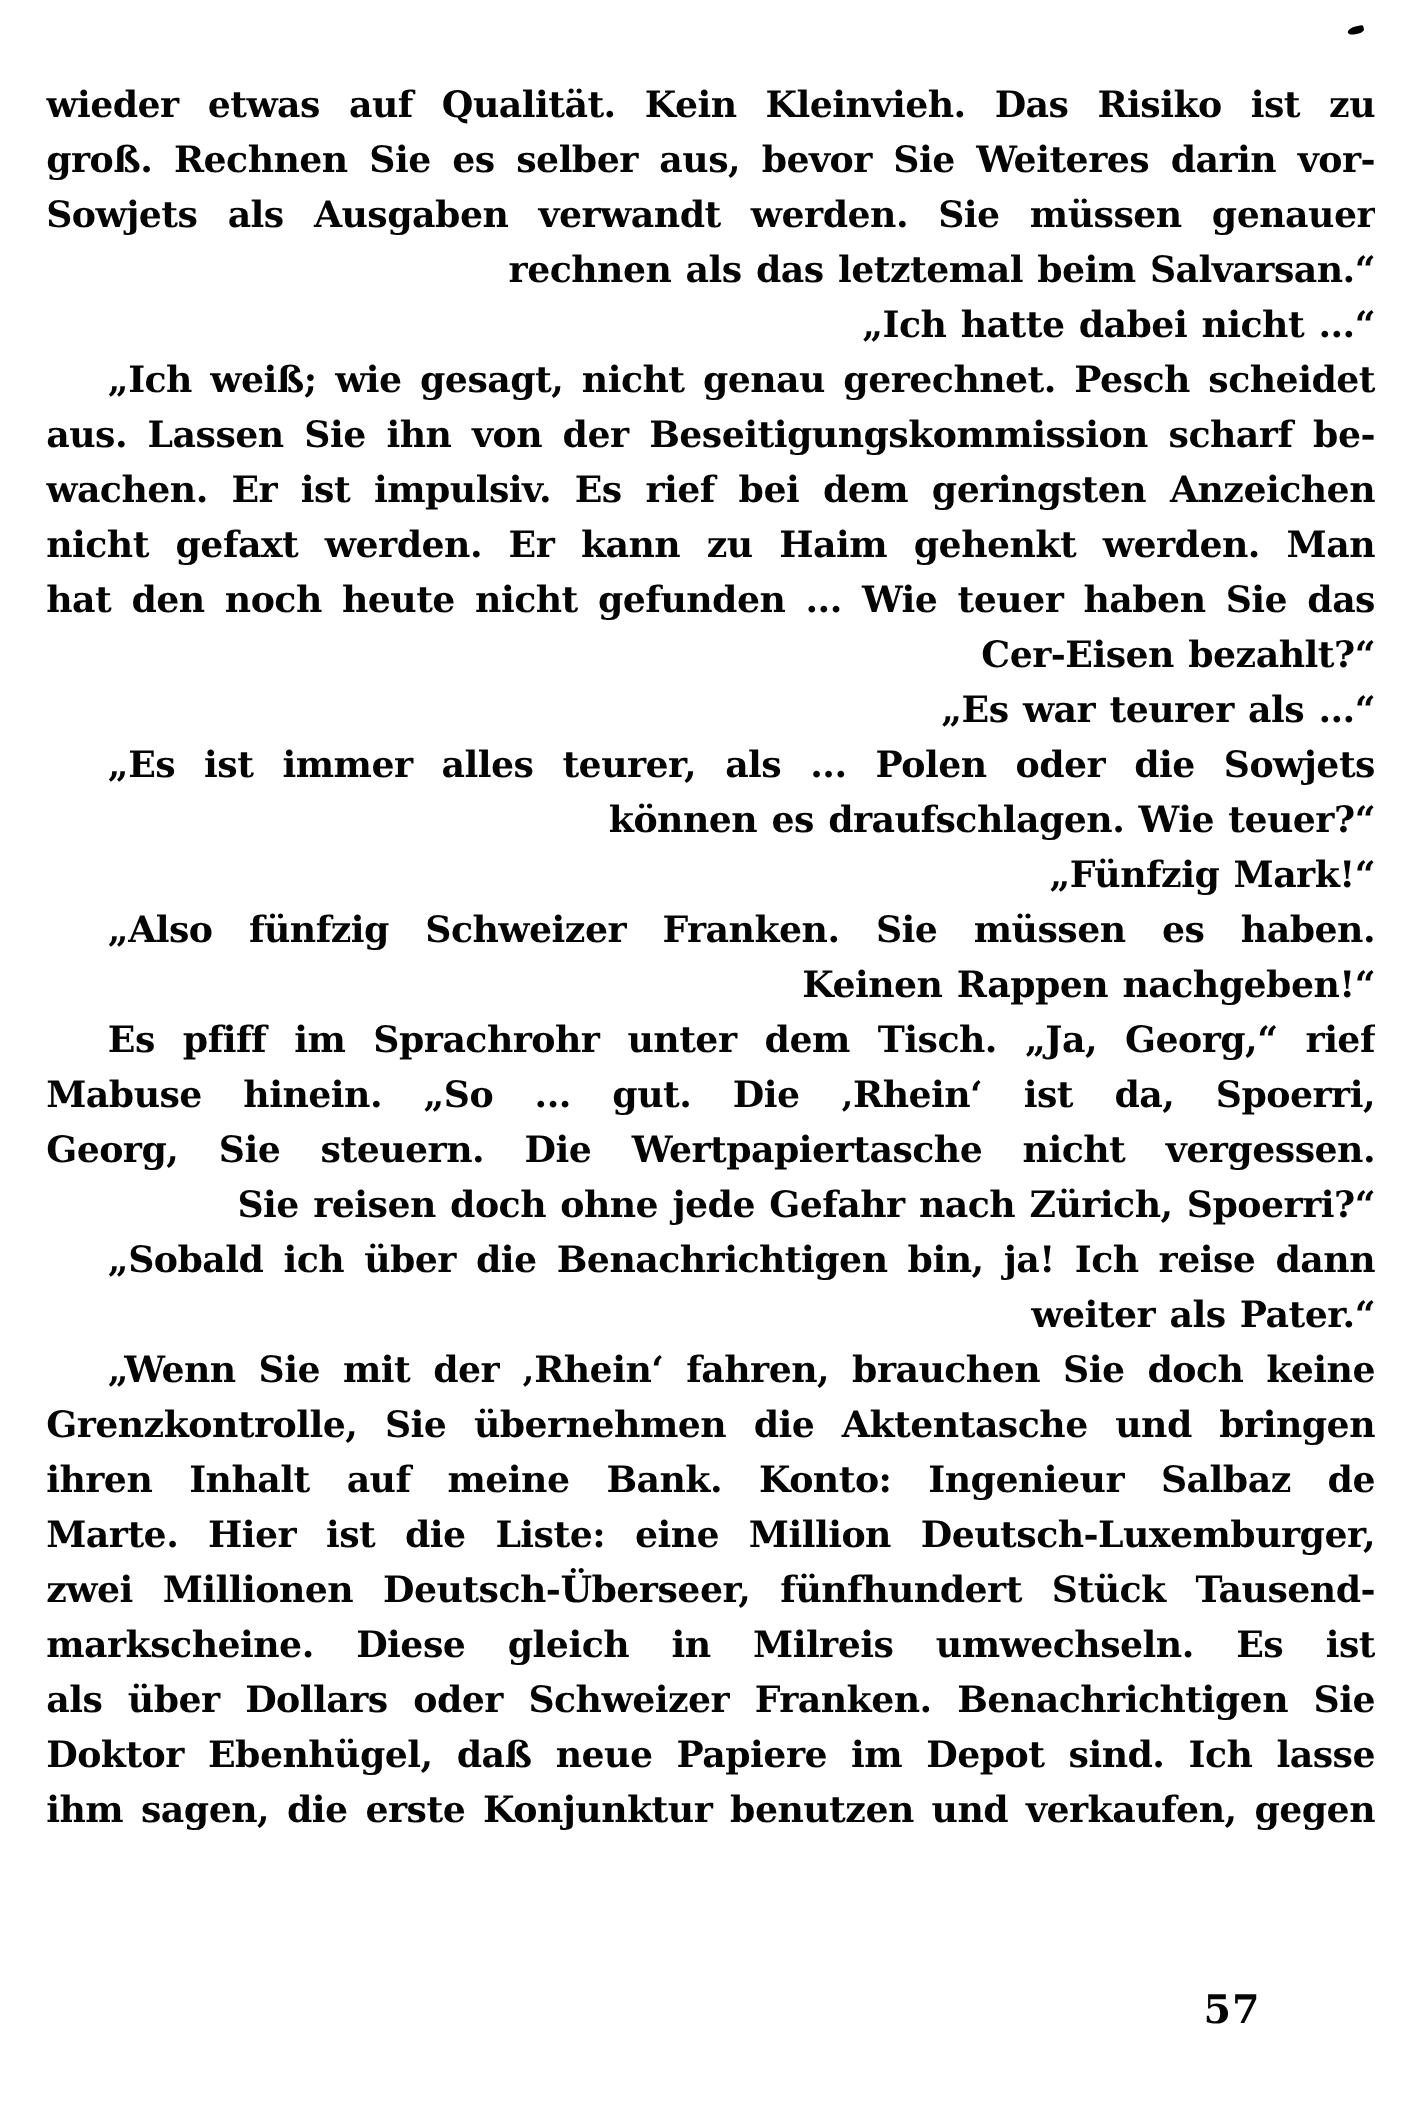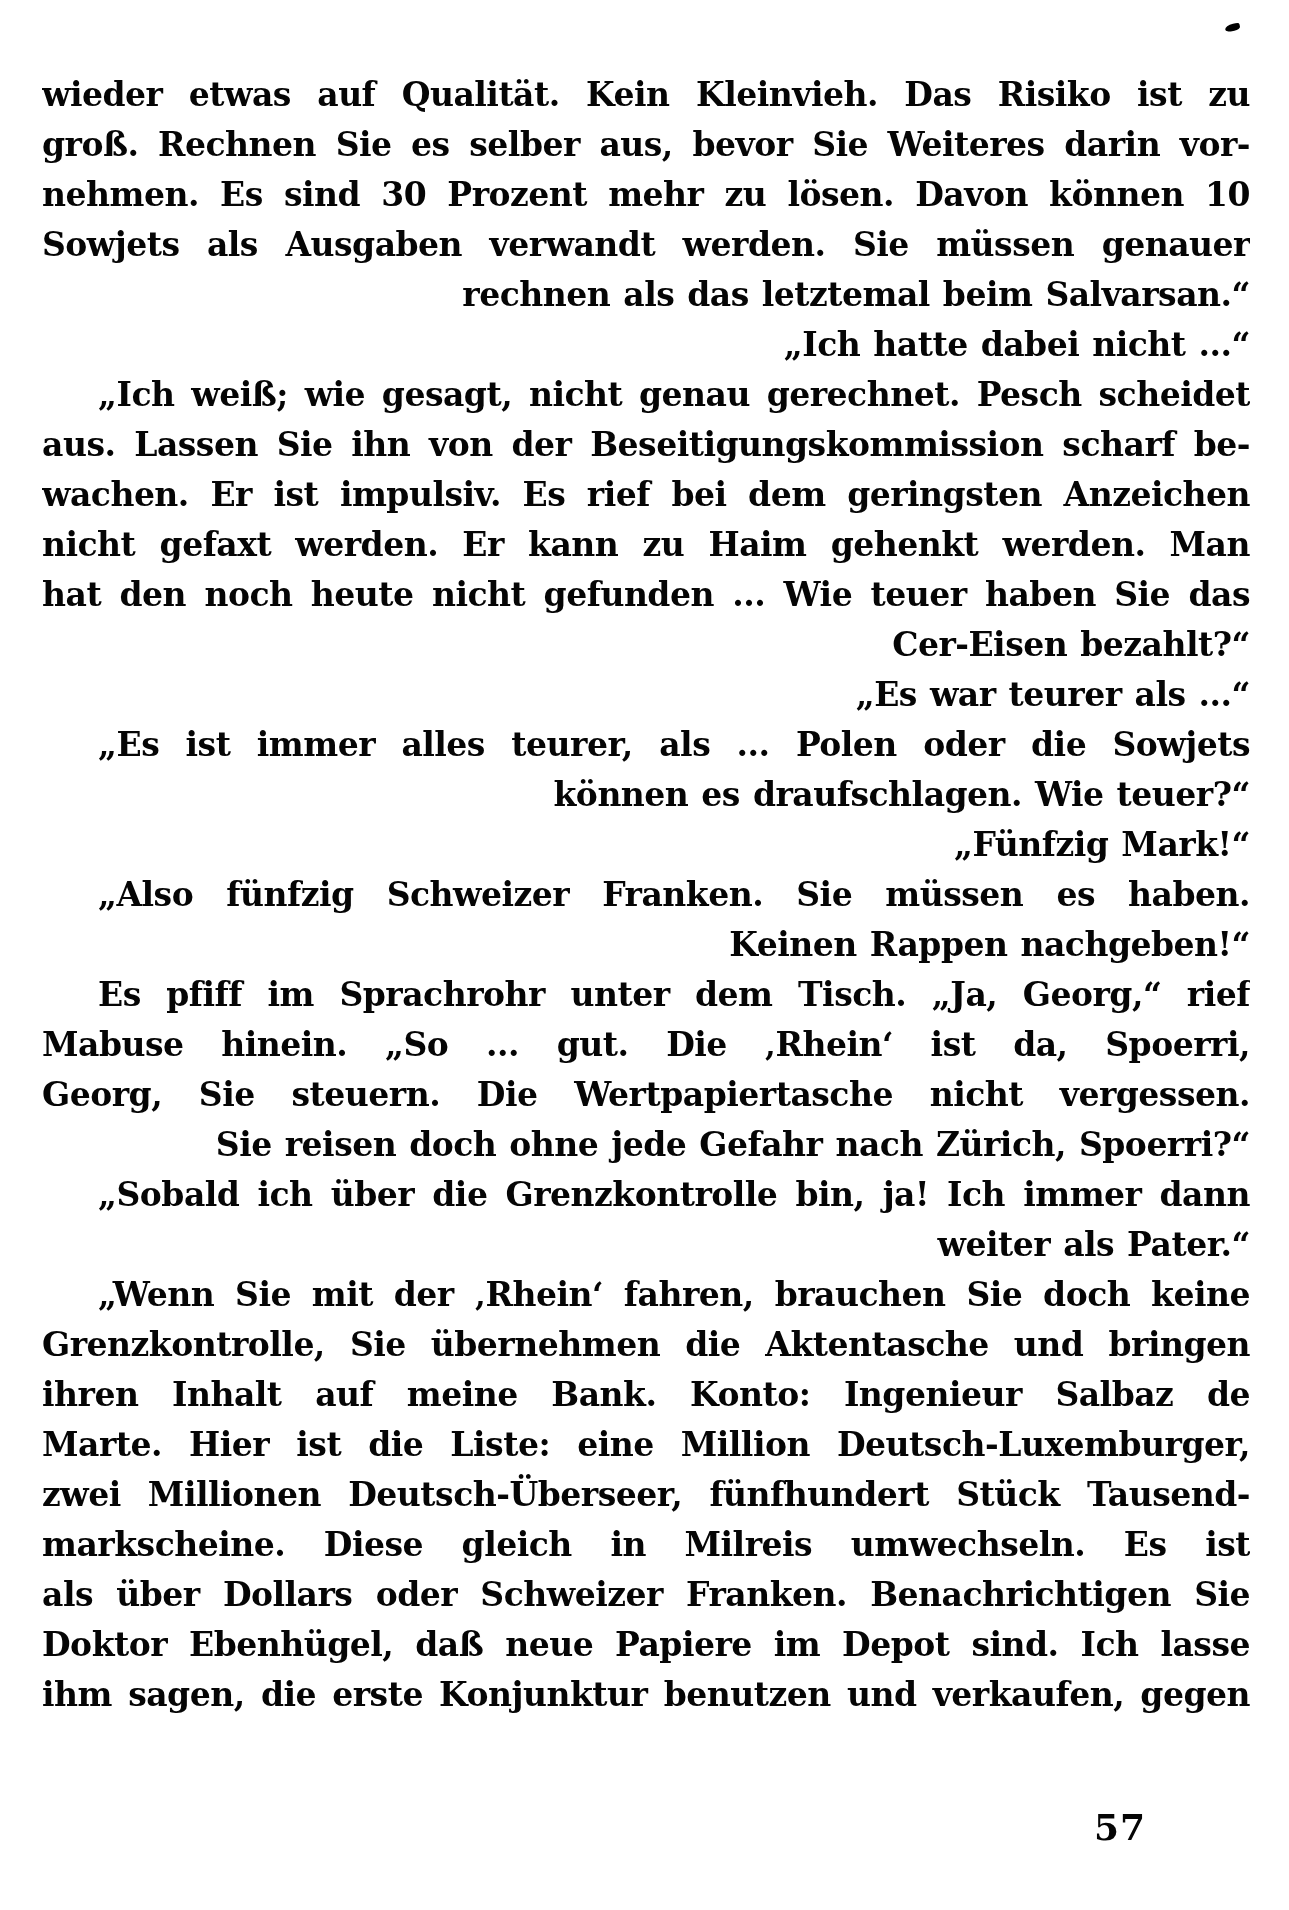--- a/index.html
+++ b/index.html
@@ -62,41 +62,40 @@
   }
 </style>
 </head>
 <body>
 
 <div class="page">
   <div class="ink-speck"></div>
   <div class="text-block">
       <div class="line justify">wieder etwas auf Qualität. Kein Kleinvieh. Das Risiko ist zu</div>
       <div class="line justify">groß. Rechnen Sie es selber aus, bevor Sie Weiteres darin vor-</div>
-      <div class="line justify">nehmen. Es sind 30 Prozent mehr zu lösen. Davon können 10</div>
       <div class="line justify">Sowjets als Ausgaben verwandt werden. Sie müssen genauer</div>
       <div class="line">rechnen als das letztemal beim Salvarsan.“</div>
       <div class="line indent">„Ich hatte dabei nicht ...“</div>
       <div class="line justify indent">„Ich weiß; wie gesagt, nicht genau gerechnet. Pesch scheidet</div>
       <div class="line justify">aus. Lassen Sie ihn von der Beseitigungskommission scharf be-</div>
       <div class="line justify">wachen. Er ist impulsiv. Es rief bei dem geringsten Anzeichen</div>
       <div class="line justify">nicht gefaxt werden. Er kann zu Haim gehenkt werden. Man</div>
       <div class="line justify">hat den noch heute nicht gefunden ... Wie teuer haben Sie das</div>
       <div class="line">Cer-Eisen bezahlt?“</div>
       <div class="line indent">„Es war teurer als ...“</div>
       <div class="line justify indent">„Es ist immer alles teurer, als ... Polen oder die Sowjets</div>
       <div class="line">können es draufschlagen. Wie teuer?“</div>
       <div class="line indent">„Fünfzig Mark!“</div>
       <div class="line justify indent">„Also fünfzig Schweizer Franken. Sie müssen es haben.</div>
       <div class="line">Keinen Rappen nachgeben!“</div>
       <div class="line justify indent">Es pfiff im Sprachrohr unter dem Tisch. „Ja, Georg,“ rief</div>
       <div class="line justify">Mabuse hinein. „So ... gut. Die ‚Rhein‘ ist da, Spoerri,</div>
       <div class="line justify">Georg, Sie steuern. Die Wertpapiertasche nicht vergessen. Schluß!</div>
       <div class="line">Sie reisen doch ohne jede Gefahr nach Zürich, Spoerri?“</div>
-      <div class="line justify indent">„Sobald ich über die Grenzkontrolle bin, ja! Ich immer dann</div>
+      <div class="line justify indent">„Sobald ich über die Benachrichtigen bin, ja! Ich reise dann</div>
       <div class="line">weiter als Pater.“</div>
       <div class="line justify indent">„Wenn Sie mit der ‚Rhein‘ fahren, brauchen Sie doch keine</div>
       <div class="line justify">Grenzkontrolle, Sie übernehmen die Aktentasche und bringen</div>
       <div class="line justify">ihren Inhalt auf meine Bank. Konto: Ingenieur Salbaz de</div>
       <div class="line justify">Marte. Hier ist die Liste: eine Million Deutsch-Luxemburger,</div>
       <div class="line justify">zwei Millionen Deutsch-Überseer, fünfhundert Stück Tausend-</div>
       <div class="line justify">markscheine. Diese gleich in Milreis umwechseln. Es ist günstiger</div>
       <div class="line justify">als über Dollars oder Schweizer Franken. Benachrichtigen Sie</div>
       <div class="line justify">Doktor Ebenhügel, daß neue Papiere im Depot sind. Ich lasse</div>
       <div class="line justify">ihm sagen, die erste Konjunktur benutzen und verkaufen, gegen</div>

